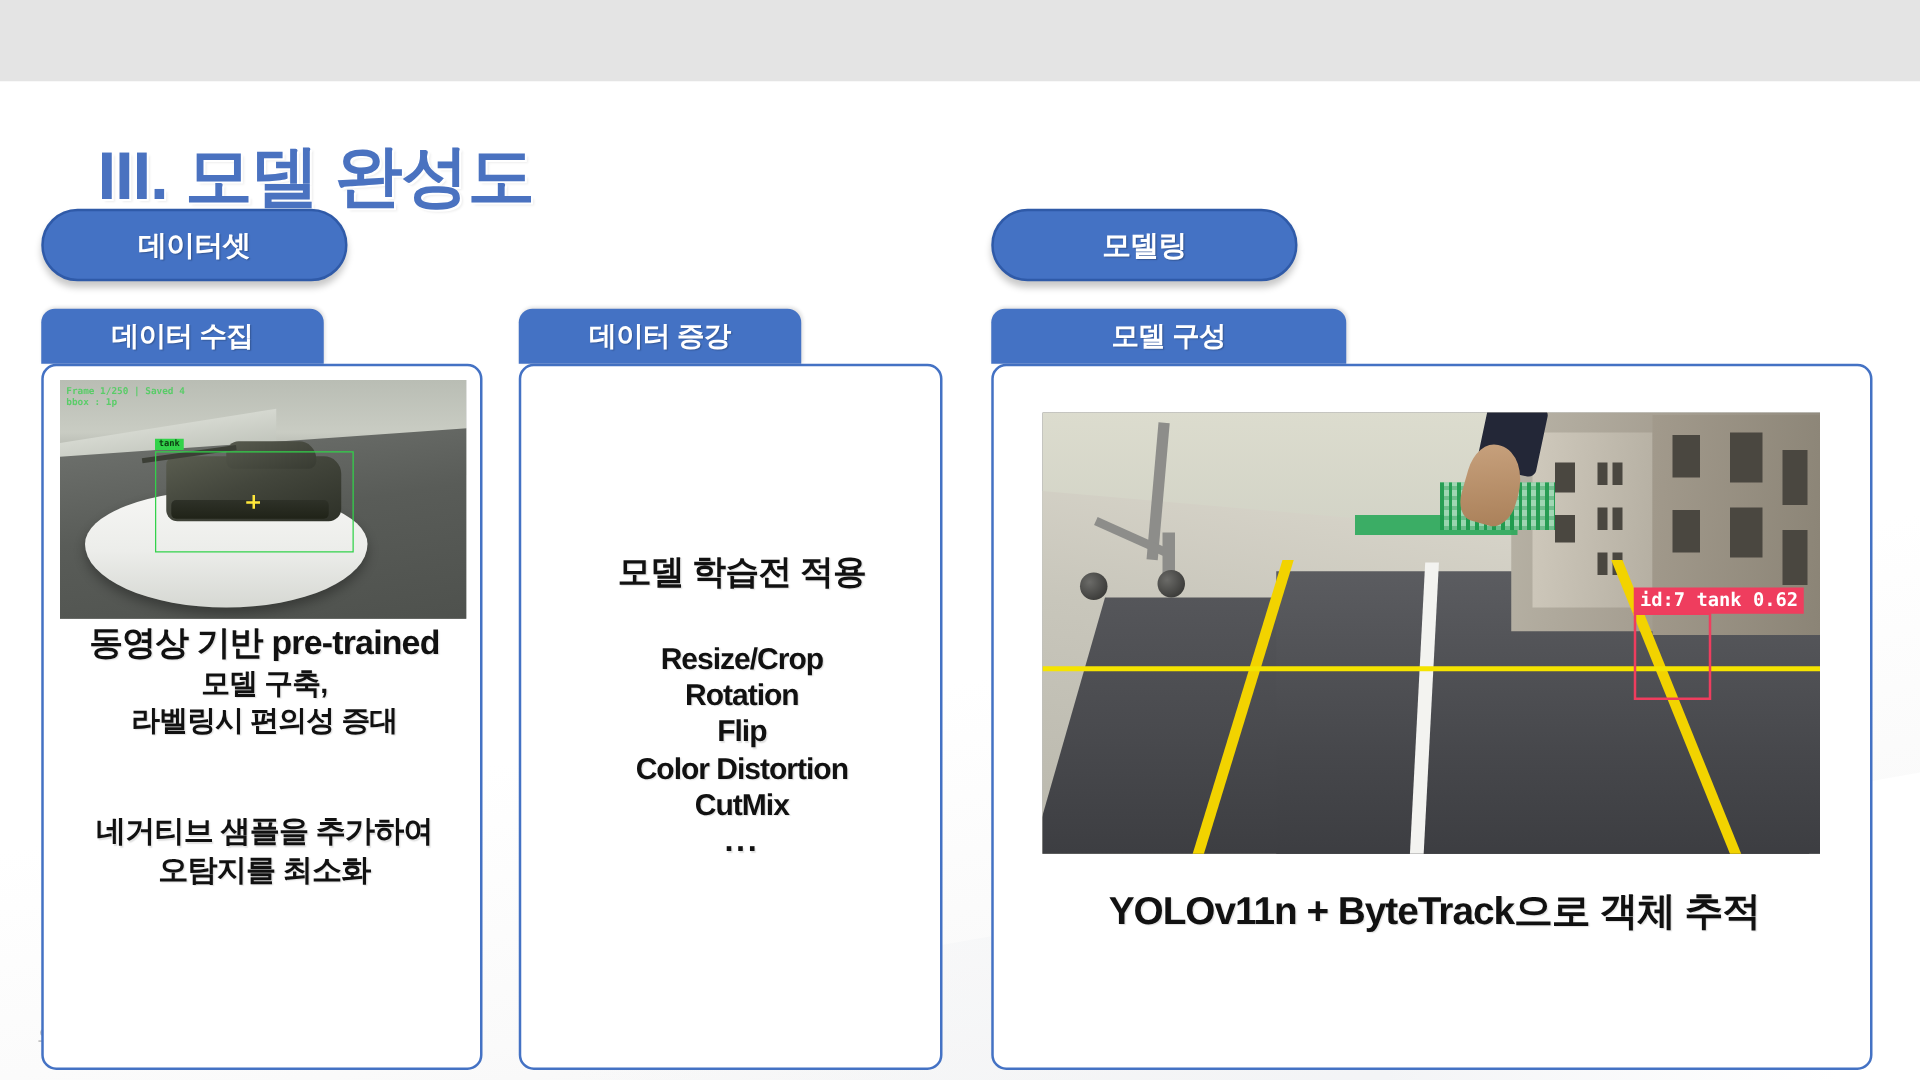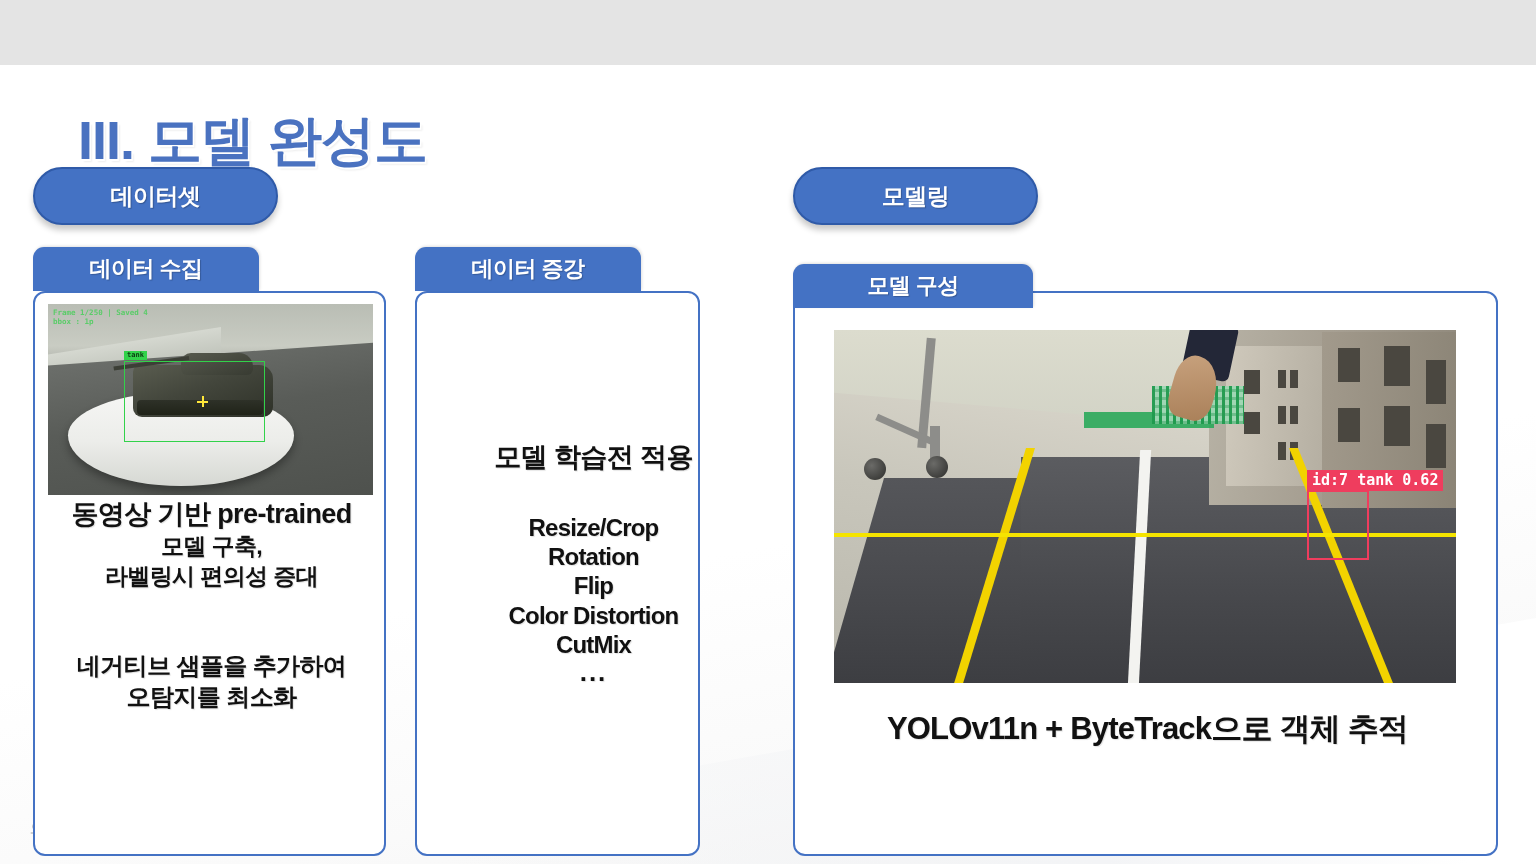--- a/index.html
+++ b/index.html
@@ -100,24 +100,24 @@
     background: #ffffff;
     z-index: 1;
   }
 
   #group-collect   { left: 33px;  top: 247px; }
   #group-collect   .card-tab  { width: 226px; }
   #group-collect   .card-body { width: 353px; height: 565px; }
 
   #group-augment   { left: 415px; top: 247px; }
   #group-augment   .card-tab  { width: 226px; }
-  #group-augment   .card-body { width: 285px; height: 565px; }
+  #group-augment   .card-body { width: 339px; height: 565px; }
 
   #group-model     { left: 793px; top: 247px; }
-  #group-model     .card-tab  { width: 240px; margin-top: 17px; }
+  #group-model     .card-tab  { width: 284px; }
   #group-model     .card-body { width: 705px; height: 565px; }
 
   
   .photo-frame {
     position: absolute; left: 13px; top: 11px;
     width: 325px; height: 191px;
     overflow: hidden;
     background: #8c8f8b;
   }
   .photo-bg-top {
@@ -161,21 +161,21 @@
     transform-origin: right center;
   }
   .tank-tracks {
     position: absolute; left: 4px; bottom: 2px;
     width: 126px; height: 15px;
     background: linear-gradient(180deg,#2e3128,#202318);
     border-radius: 4px;
   }
   .bbox {
     position: absolute; left: 76px; top: 57px;
-    width: 141px; height: 81px;
+    width: 159px; height: 81px;
     border: 1.6px solid #32d24a;
   }
   .bbox-label {
     position: absolute; left: -1px; top: -11px;
     background: #32d24a;
     color: #0d3b12;
     font-size: 7px; font-weight: 700;
     padding: 1px 3px; line-height: 1;
     font-family: "DejaVu Sans Mono", monospace;
   }

